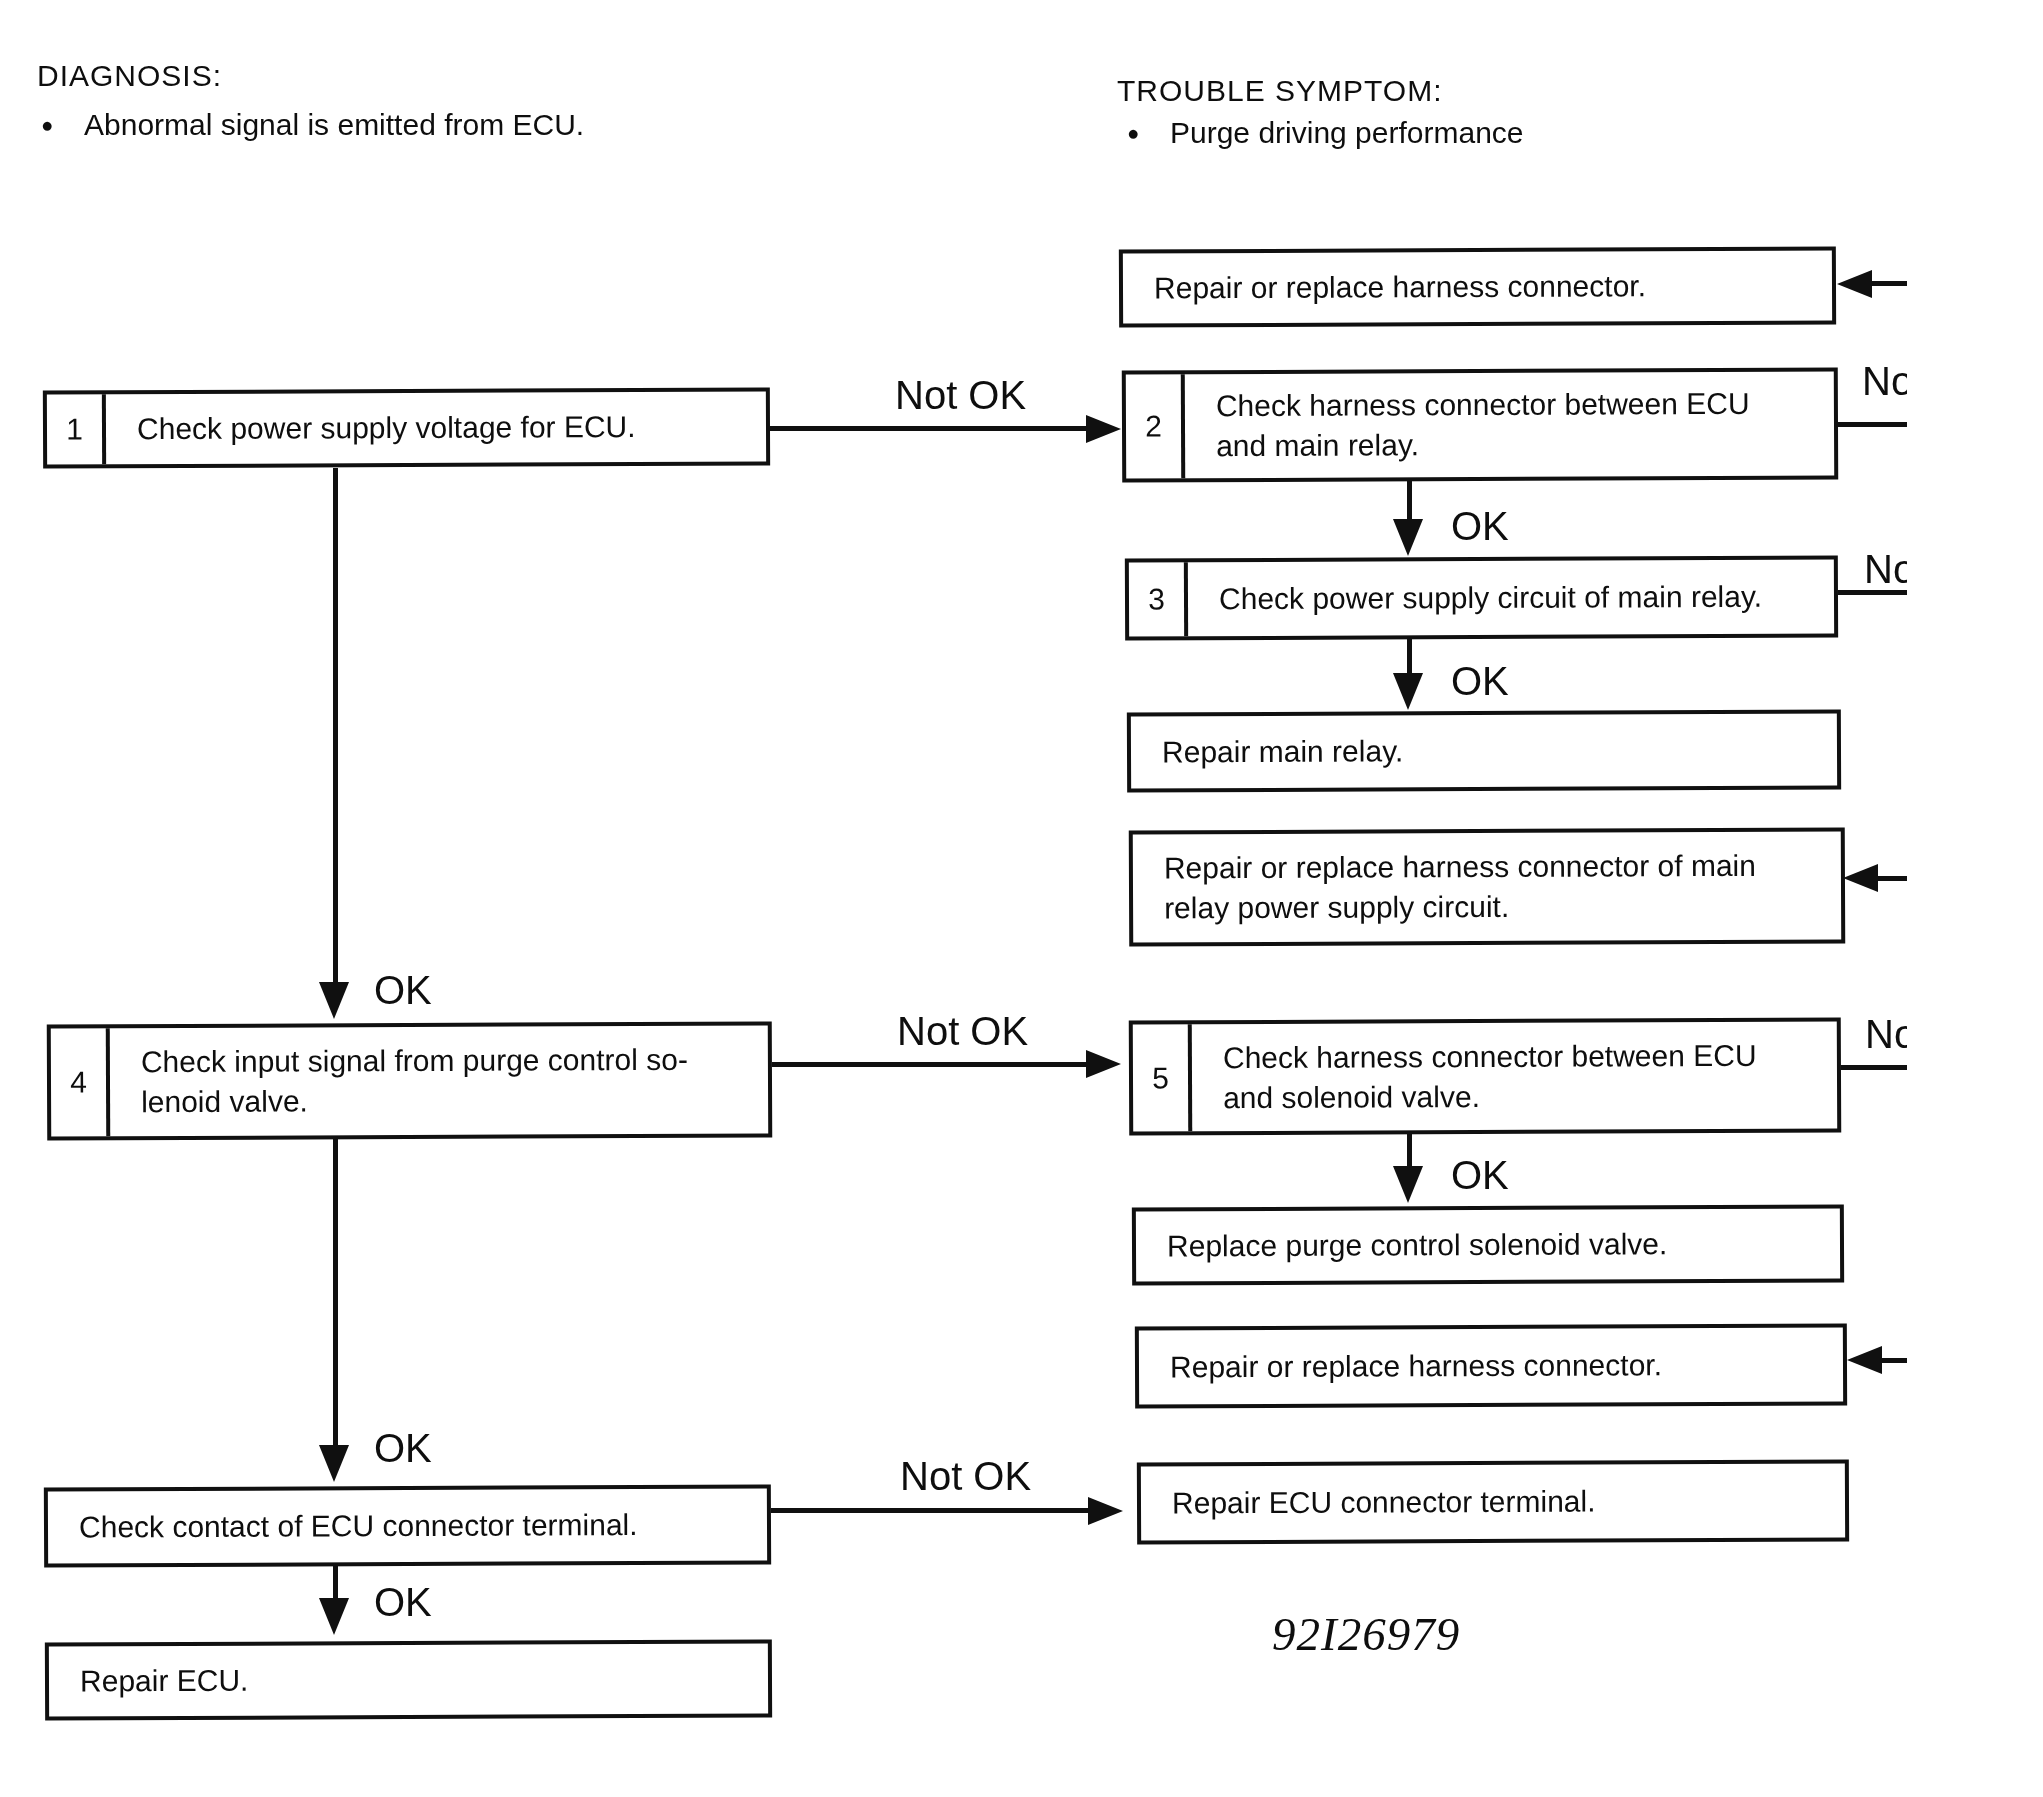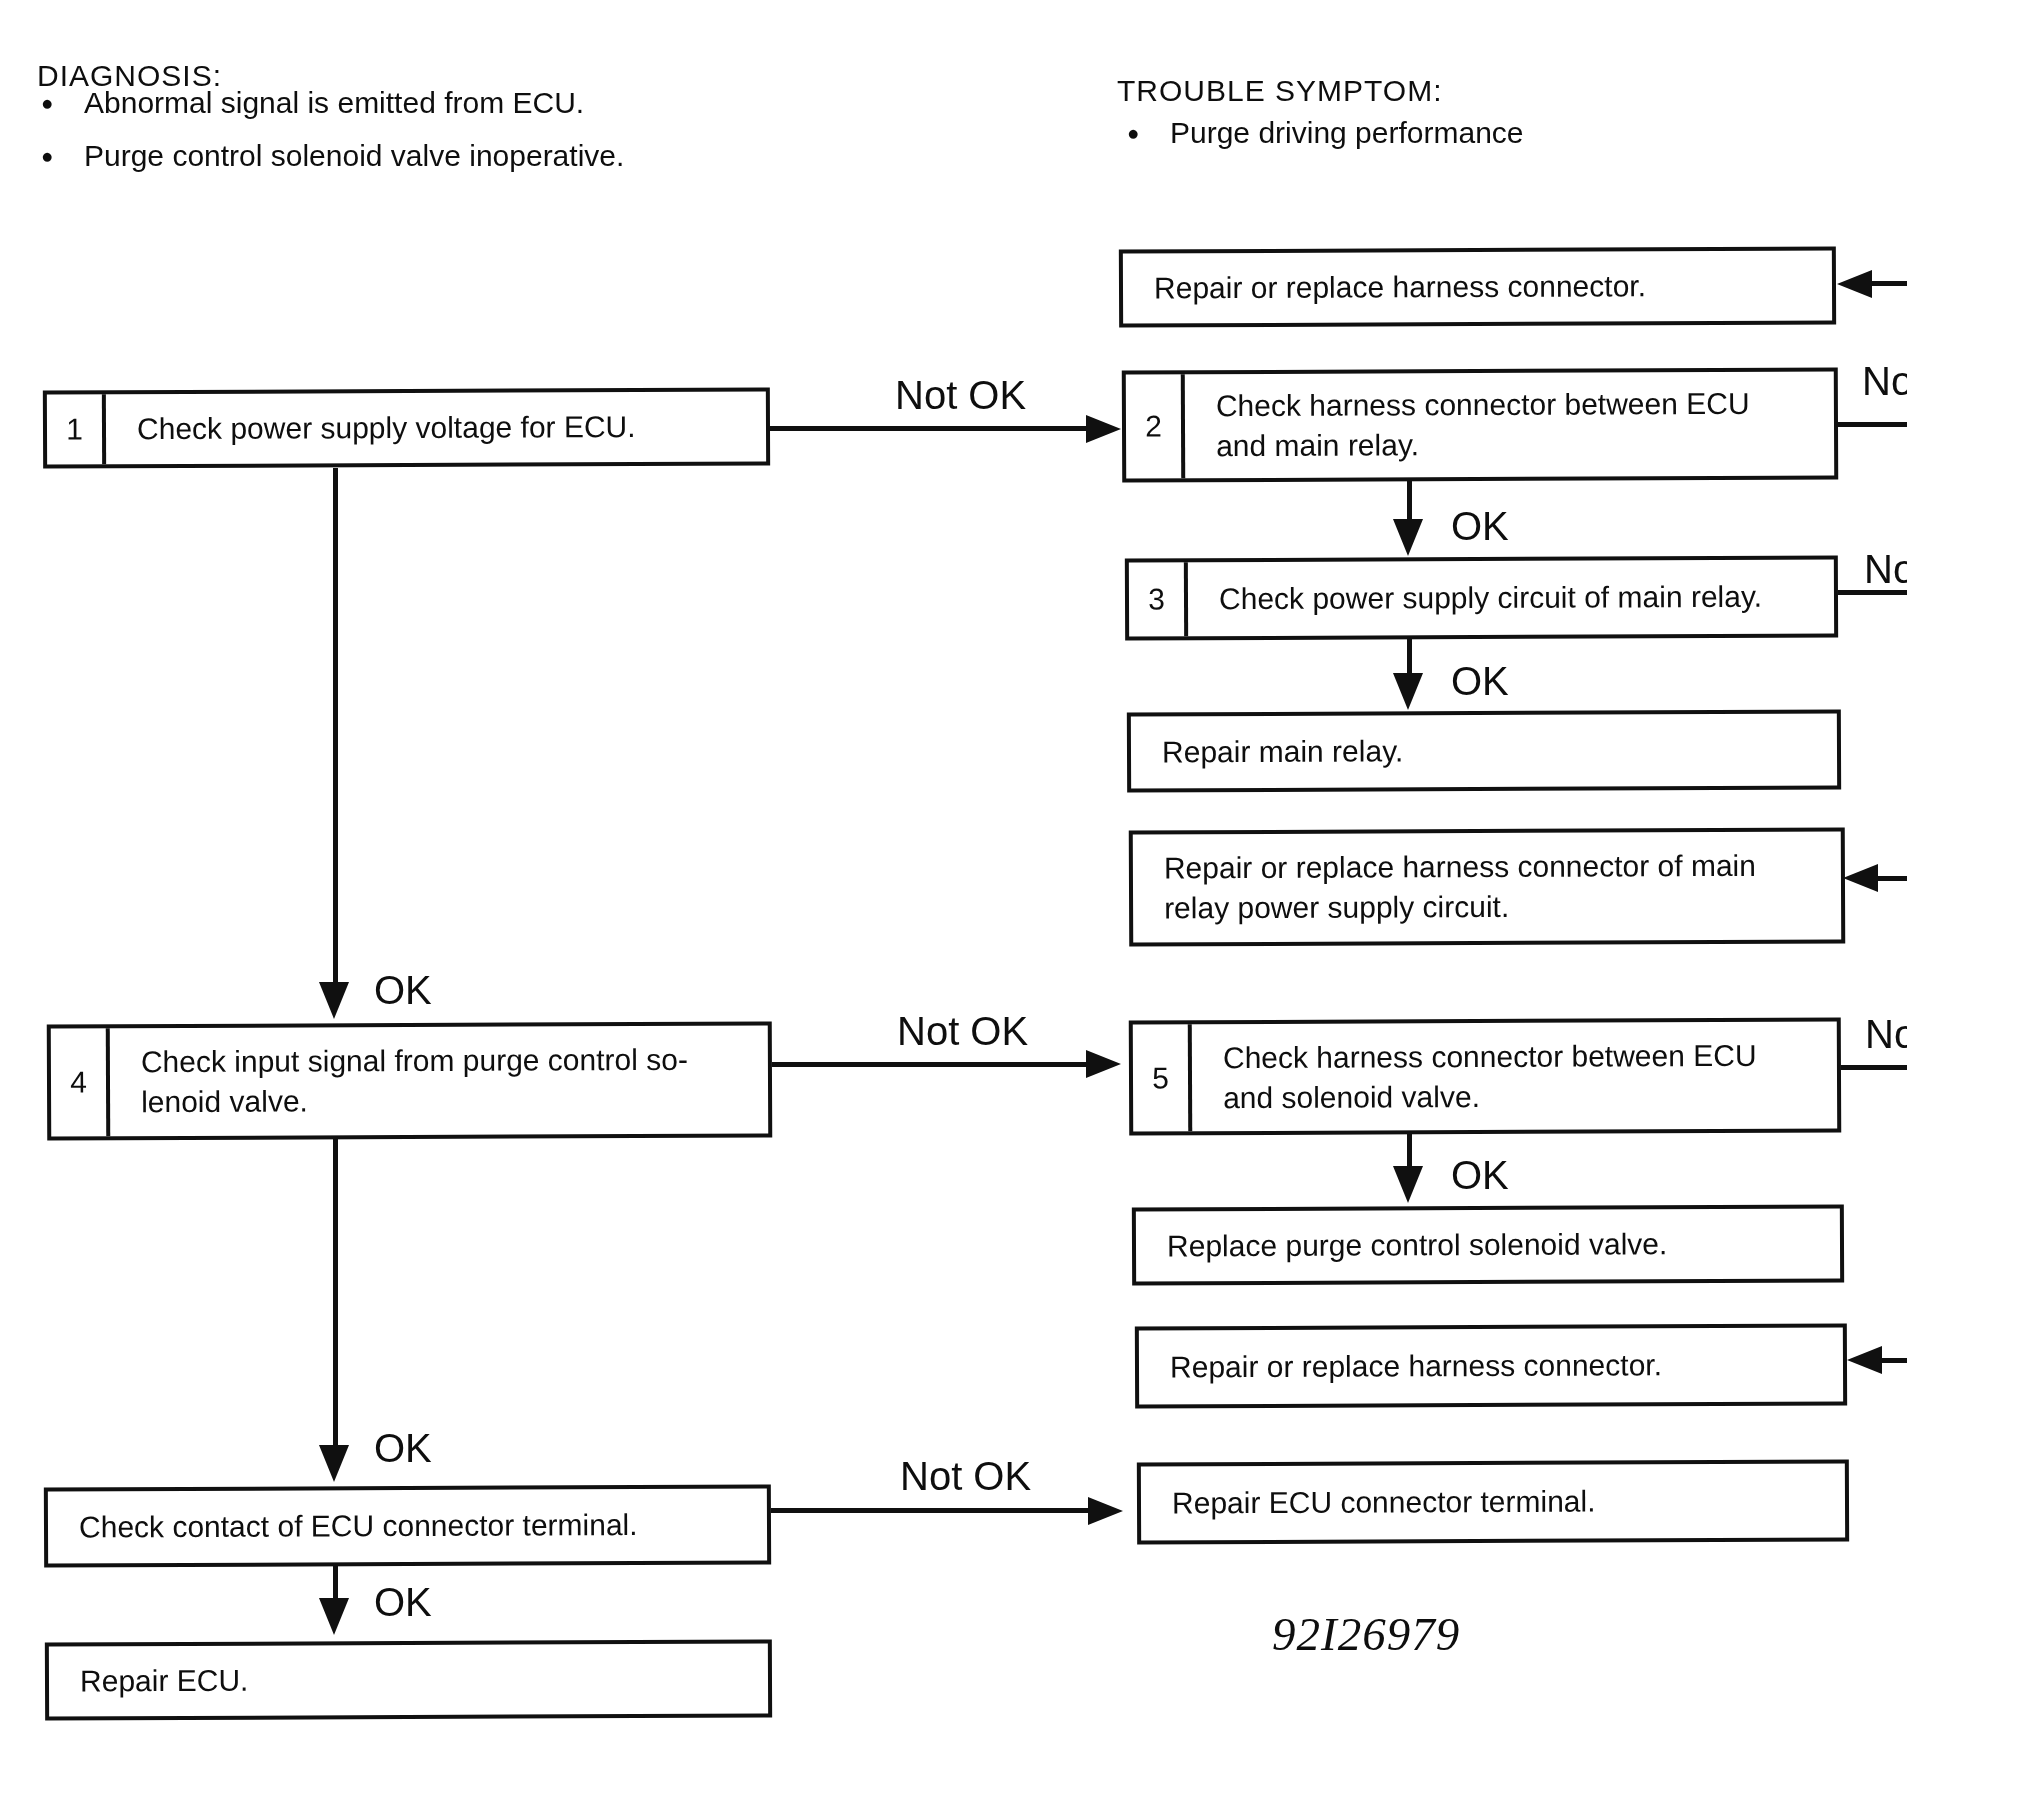--- a/index.html
+++ b/index.html
@@ -36,27 +36,23 @@
     position:absolute;font-family:"Liberation Serif","DejaVu Serif",serif;
     font-style:italic;font-size:47px;letter-spacing:1px;
   }
 </style>
 </head>
 <body>
 
 <div class="canvas">
 
   <div class="h-title" style="left:37px;top:59px">DIAGNOSIS:</div>
-  <div class="bullet-row" style="left:41px;top:86px">
+  <div class="bullet-row" style="left:41px;top:108px">
     <span class="bullet"></span>
     <span>Abnormal signal is emitted from ECU.</span>
-  </div>
-  <div class="bullet-row" style="left:41px;top:139px">
-    <span class="bullet"></span>
-    <span>Purge control solenoid valve inoperative.</span>
   </div>
 
   <div class="h-title" style="left:1117px;top:74px">TROUBLE SYMPTOM:</div>
   <div class="bullet-row" style="left:1127px;top:116px">
     <span class="bullet"></span>
     <span>Purge driving performance</span>
   </div>
 
   <div class="node" style="left:43px;top:389px;width:727px;height:78px">
     <div class="num">1</div>

